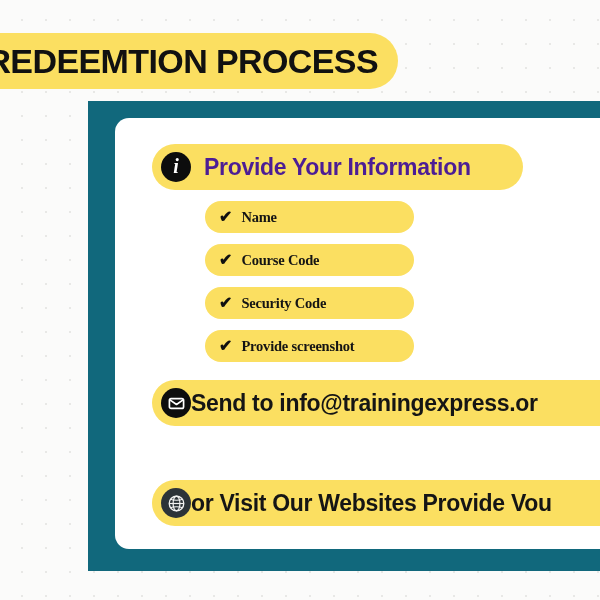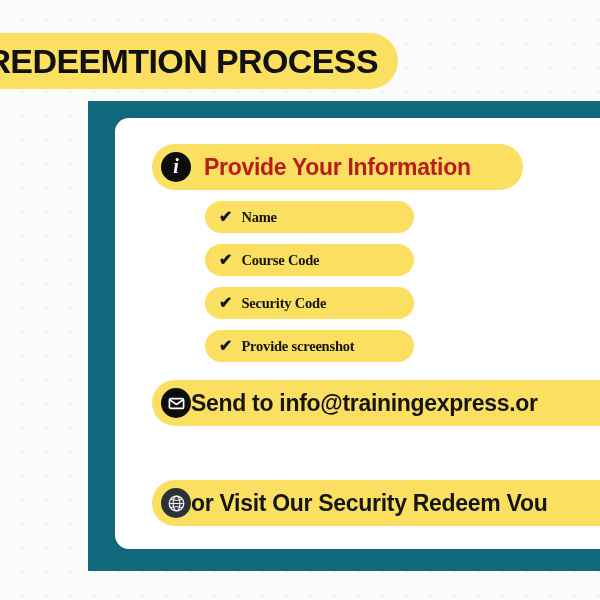--- a/index.html
+++ b/index.html
@@ -106,21 +106,21 @@
   #row-provide {
     left: 37px;
     top: 26px;
     height: 46px;
     width: 371px;
     padding-left: 9px;
   }
   #row-provide .row-label {
     font-size: 23px;
     font-weight: 700;
-    color: #b91c1c;
+    color: #4c1d95;
     letter-spacing: -0.3px;
     margin-left: 13px;
   }
 
   
   .badge {
     width: 30px;
     height: 30px;
     border-radius: 50%;
     background-color: #0d0d0d;
@@ -249,17 +249,17 @@
     <div id="row-visit" class="pill">
       <span class="badge globe-badge">
         <svg width="19" height="19" viewBox="0 0 24 24" aria-hidden="true">
           <circle cx="12" cy="12" r="9.2" fill="none" stroke="#f2f2f2" stroke-width="1.7"></circle>
           <ellipse cx="12" cy="12" rx="4.3" ry="9.2" fill="none" stroke="#f2f2f2" stroke-width="1.5"></ellipse>
           <line x1="2.8" y1="12" x2="21.2" y2="12" stroke="#f2f2f2" stroke-width="1.5"></line>
           <path d="M4.6 6.6 C7.4 8.3 16.6 8.3 19.4 6.6" fill="none" stroke="#f2f2f2" stroke-width="1.3"></path>
           <path d="M4.6 17.4 C7.4 15.7 16.6 15.7 19.4 17.4" fill="none" stroke="#f2f2f2" stroke-width="1.3"></path>
         </svg>
       </span>
-      <span class="row-label">or Visit Our Security Redeem Vou</span>
+      <span class="row-label">or Visit Our Websites Provide Vou</span>
     </div>
 
   </div>
 </div>
 
 </body></html>

